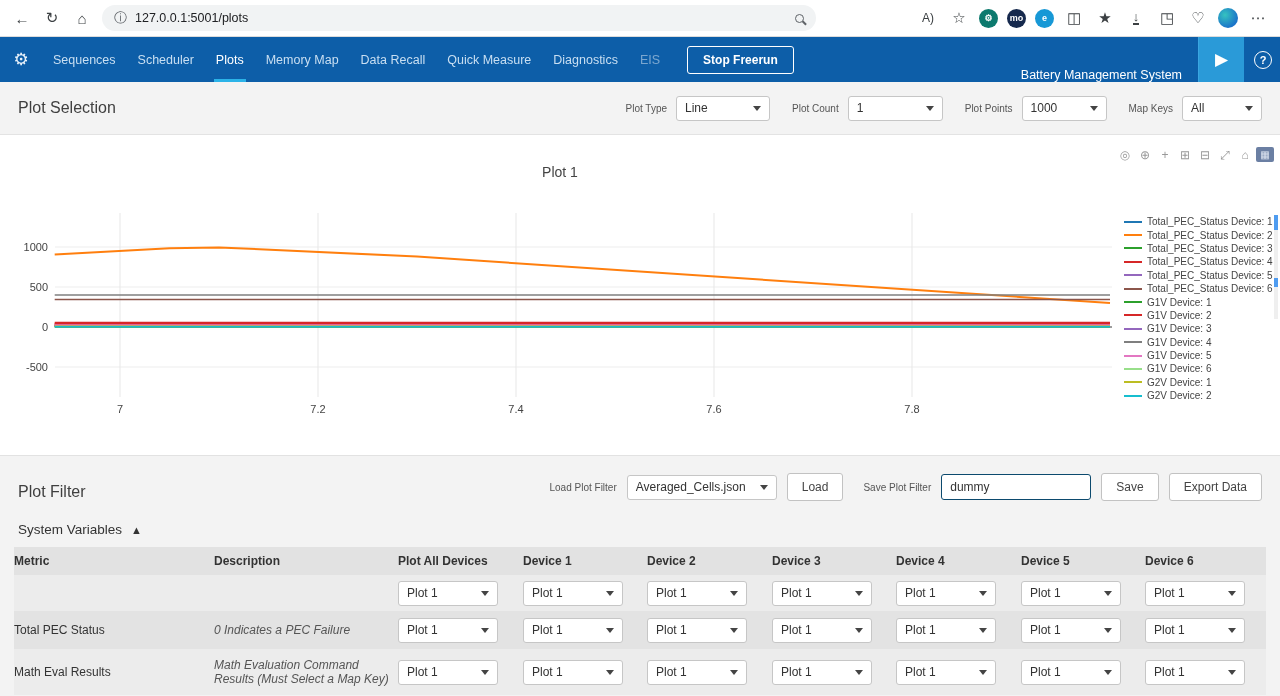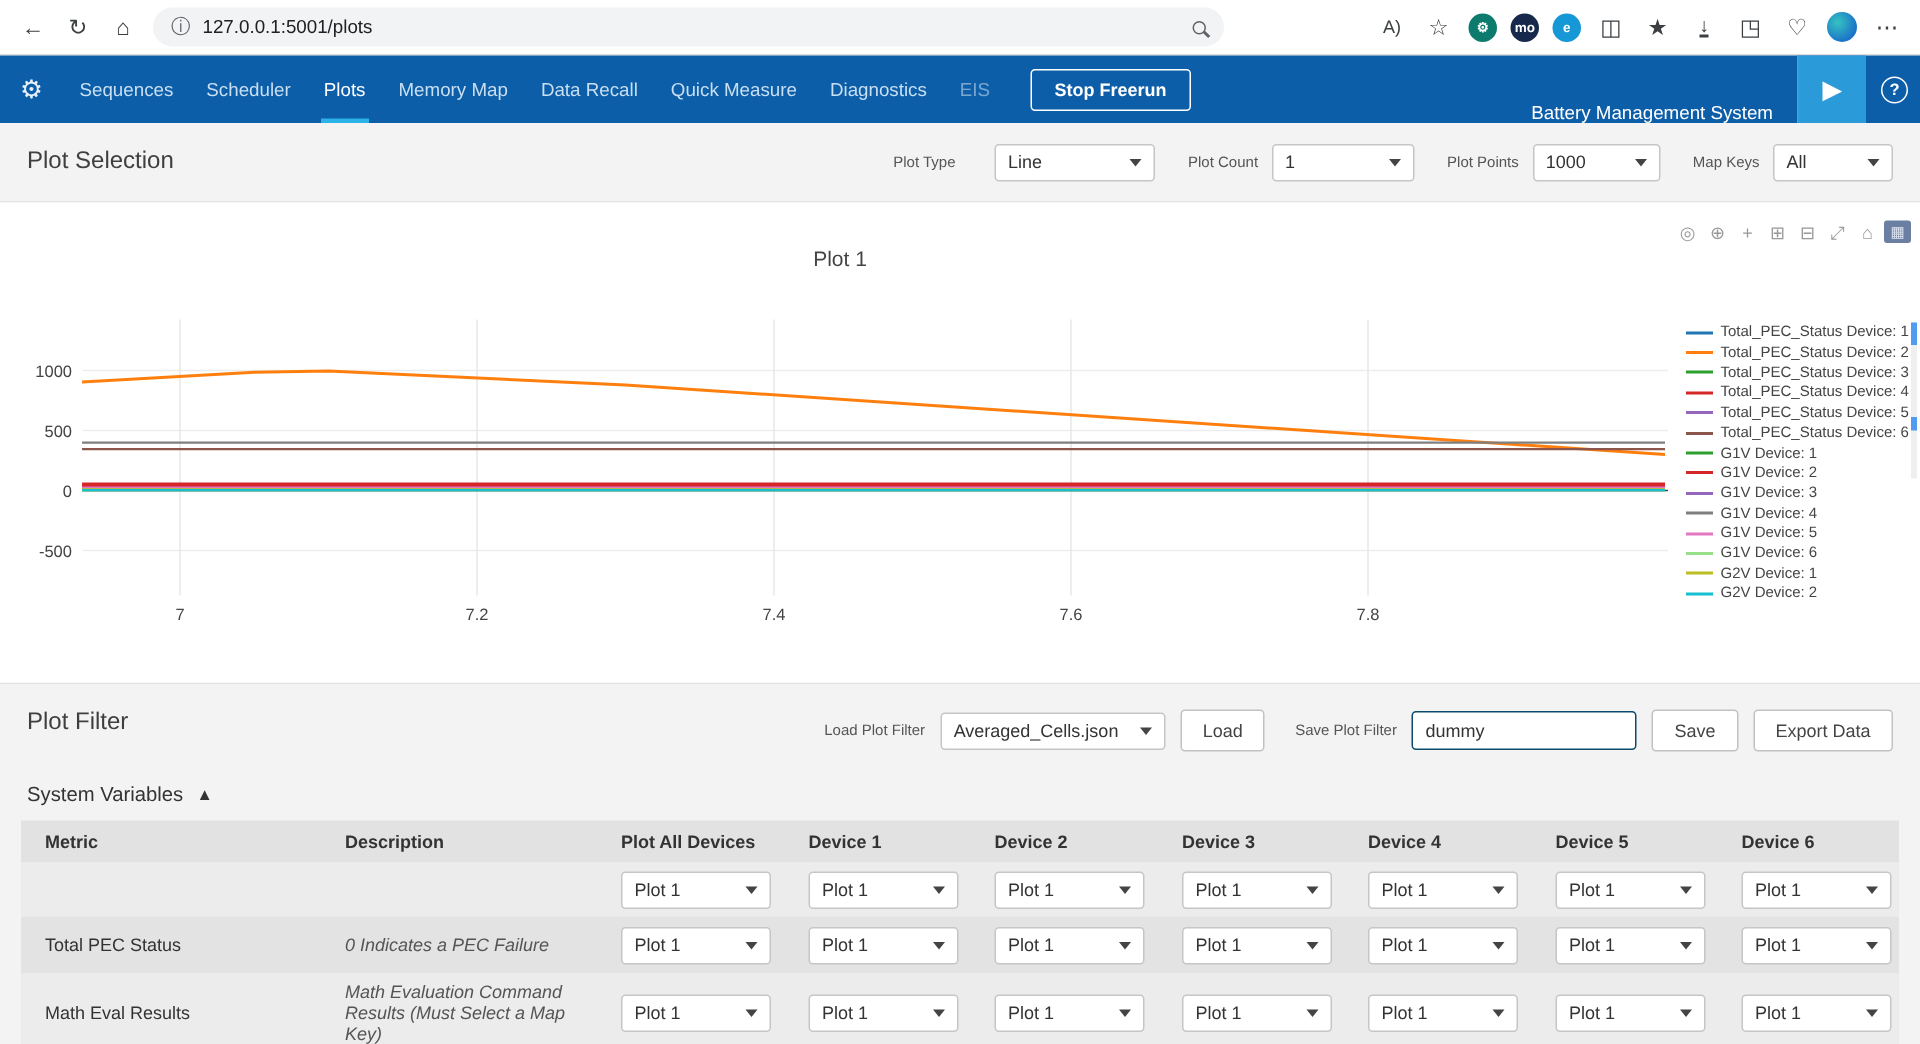--- a/index.html
+++ b/index.html
@@ -75,36 +75,36 @@
   .leg-item { display: flex; align-items: center; height: 13.4px; cursor: pointer; }
   .leg-line { width: 18px; border-top: 2px solid; margin-right: 5px; flex: 0 0 auto; }
   .leg-label { font-size: 10px; color: #444; white-space: nowrap; }
   .leg-scroll { position: absolute; right: 2px; top: 80px; width: 4px; height: 104px; background: #efefef; }
   .leg-thumb { width: 4px; height: 15px; background: #4f9cf0; }
   .leg-thumb2 { width: 4px; height: 9px; background: #4f9cf0; margin-top: 48px; }
 
   
   .plot-filter { background: #f3f3f3; border-top: 1px solid #e2e2e2; height: 241px;
     padding: 17px 18px 0 18px; }
-  .pf-header { display: flex; align-items: flex-start; }
+  .pf-header { display: flex; align-items: flex-end; }
   .pf-controls { margin-left: auto; display: flex; align-items: center; gap: 10px; }
   .btn { background: #fff; border: 1px solid #c2c2c2; border-radius: 3px; padding: 6px 14px;
     font-size: 12px; color: #444; font-family: inherit; cursor: pointer; white-space: nowrap; }
   .text-input { width: 150px; height: 26px; border: 1px solid #0c4a6e; border-radius: 3px;
     padding: 0 8px; font-size: 12px; color: #333; font-family: inherit; background: #fff; }
   .sv-header { margin-top: 21px; display: flex; align-items: center; gap: 9px; cursor: pointer; }
   .sv-title { font-size: 13.5px; font-weight: normal; color: #333; }
   .sv-caret { font-size: 11px; color: #333; }
   .sv-table { margin: 10px -4px 0 -4px; }
   .sv-row { display: grid; grid-template-columns: 200px 184px 125px 124px 125px 124px 125px 124px 1fr;
     align-items: center; }
   .sv-row.head { background: #e2e2e2; min-height: 28px; }
   .sv-row.odd { background: #ececec; }
   .sv-row.even { background: #e3e3e3; }
-  .sv-cell { padding: 5px 8px 5px 16px; font-size: 12px; color: #333; }
+  .sv-cell { padding: 5px 8px 5px 0; font-size: 12px; color: #333; }
   .sv-cell.head { font-weight: bold; }
   .sv-cell.desc { color: #555; font-style: italic; }
   .sv-cell .select { width: 100px; justify-content: flex-start; }
   .r1 { min-height: 36px; } .r2 { min-height: 38px; } .r3 { min-height: 46px; }
 </style>
 </head>
 <body>
 
 <div class="browser-bar">
   <span class="b-icon">←</span>
@@ -151,21 +151,21 @@
     <span class="play-btn">▶</span>
     <span class="help-btn">?</span>
   </div>
 </div>
 
 <div class="plot-selection">
   <span class="section-title">Plot Selection</span>
   <div class="ps-controls">
       <div class="ctl-group">
         <span class="ctl-label">Plot Type</span>
-        <span class="select" style="width: 107px; margin-left: 17px;">
+        <span class="select" style="width: 94px;">
           <span>Line</span>
         </span>
       </div>
       <div class="ctl-group">
         <span class="ctl-label">Plot Count</span>
         <span class="select" style="width: 95px;">
           <span>1</span>
         </span>
       </div>
       <div class="ctl-group">

